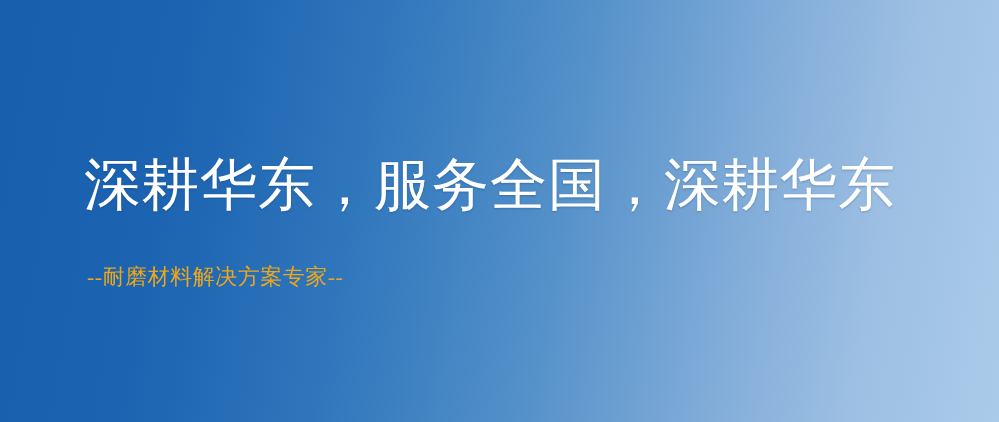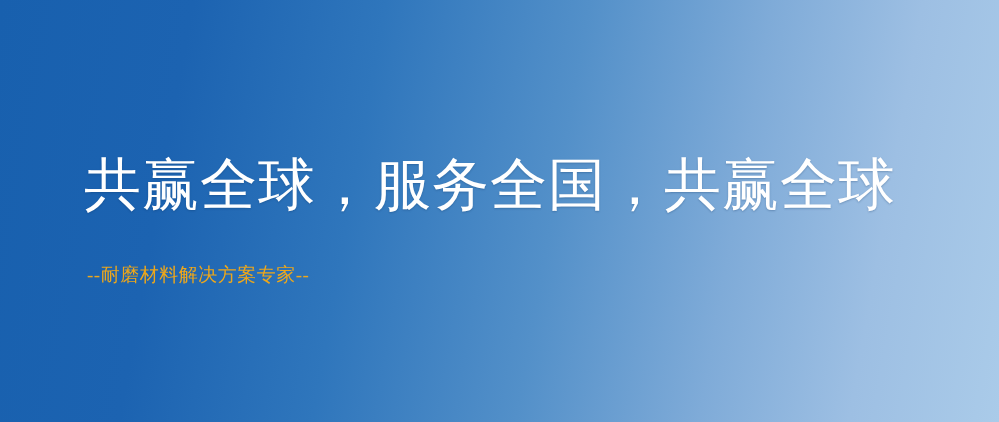--- a/index.html
+++ b/index.html
@@ -36,21 +36,21 @@
     white-space: nowrap;
     text-shadow: 0 1px 2px rgba(10,45,90,0.28);
   }
 
   
   #subtitle {
     position: absolute;
     left: 87px;
     top: 264px;
     font-family: "Liberation Serif", "DejaVu Serif", serif;
-    font-size: 19px;
+    font-size: 22px;
     line-height: 1.2;
     color: #eda71b;
     letter-spacing: 0.5px;
     white-space: nowrap;
   }
 
   
   #logo {
     position: absolute;
     left: 748px;
@@ -68,18 +68,18 @@
     left: 0;
     top: 0;
     display: block;
   }
 </style>
 </head>
 <body>
 
 <div id="banner">
 
-  <div id="headline">共赢全球，服务全国，共赢全球</div>
+  <div id="headline">深耕华东，服务全国，深耕华东</div>
 
   <div id="subtitle">--耐磨材料解决方案专家--</div>
 
 
 </div>
 
 </body></html>

